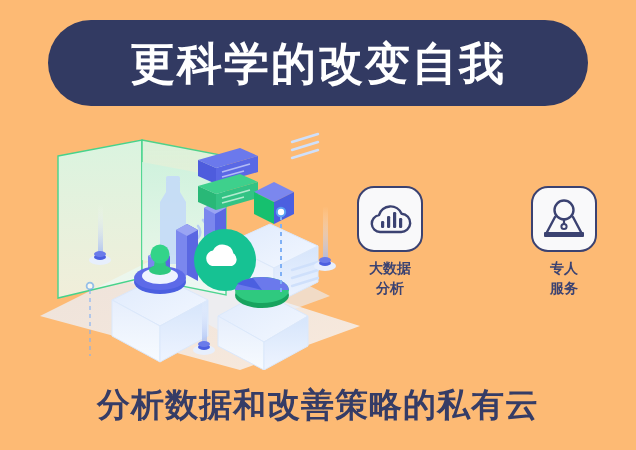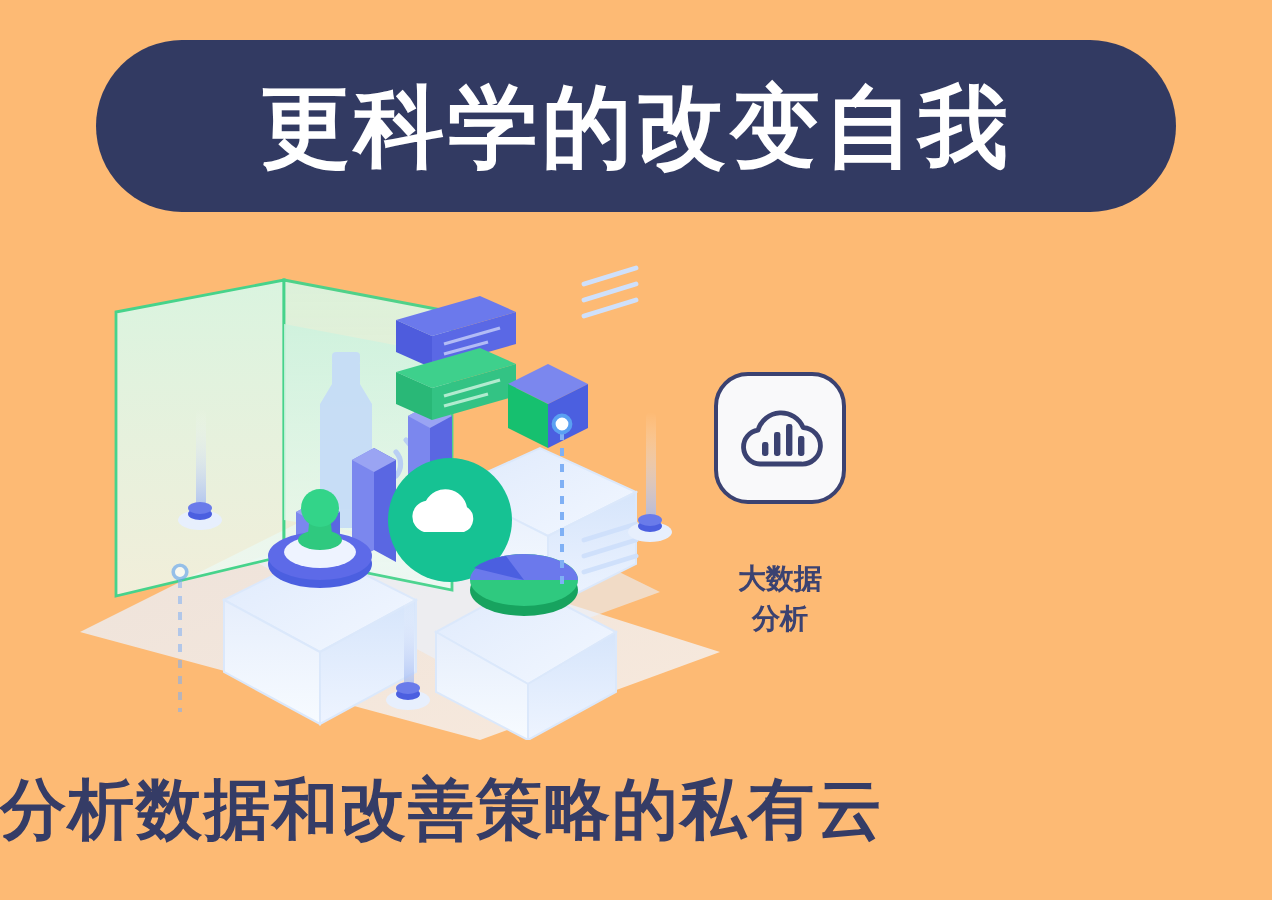--- a/index.html
+++ b/index.html
@@ -77,37 +77,37 @@
     height: 66px;
     border: 2px solid #3b4271;
     border-radius: 17px;
     background: #f9f9fa;
     display: flex;
     align-items: center;
     justify-content: center;
     box-sizing: border-box;
   }
   .feature-label {
-    margin-top: 28px;
+    margin-top: 6px;
     color: #3b4271;
     font-size: 14px;
     font-weight: bold;
     line-height: 20px;
     text-align: center;
     white-space: pre-line;
     font-family: "DejaVu Sans", "Liberation Sans", sans-serif;
   }
 
   
   .footer {
     position: absolute;
     left: 0;
     top: 385px;
     width: 636px;
-    text-align: left;
+    text-align: center;
   }
   .footer-text {
     color: #353c66;
     font-size: 33px;
     font-weight: bold;
     letter-spacing: 1px;
     line-height: 1.2;
     font-family: "DejaVu Sans", "Liberation Sans", sans-serif;
   }
 </style>
@@ -315,20 +315,33 @@
             <rect x="25" y="13" width="3.2" height="16" rx="1.2"></rect>
             <rect x="31" y="19" width="3.2" height="10" rx="1.2"></rect>
           </g>
         </svg>
       </div>
       <div class="feature-label">大数据
 分析</div>
     </div>
 
 
+    <div class="feature">
+      <div class="feature-icon">
+        <svg width="46" height="44" viewBox="0 0 46 44" xmlns="http://www.w3.org/2000/svg">
+          <circle cx="23" cy="13" r="9.5" fill="none" stroke="#3b4271" stroke-width="2.4"></circle>
+          <path d="M14,20 L5,37 M32,20 L41,37" fill="none" stroke="#3b4271" stroke-width="2.4" stroke-linecap="round"></path>
+          <path d="M23,22 v5" fill="none" stroke="#3b4271" stroke-width="2.2" stroke-linecap="round"></path>
+          <circle cx="23" cy="29.5" r="2.6" fill="none" stroke="#3b4271" stroke-width="2"></circle>
+          <rect x="3" y="35" width="40" height="5" rx="1" fill="#3b4271"></rect>
+        </svg>
+      </div>
+      <div class="feature-label">专人
+服务</div>
+    </div>
 
   </div>
 
   <div class="footer">
     <span class="footer-text">分析数据和改善策略的私有云</span>
   </div>
 
 </div>
 
 </body></html>

